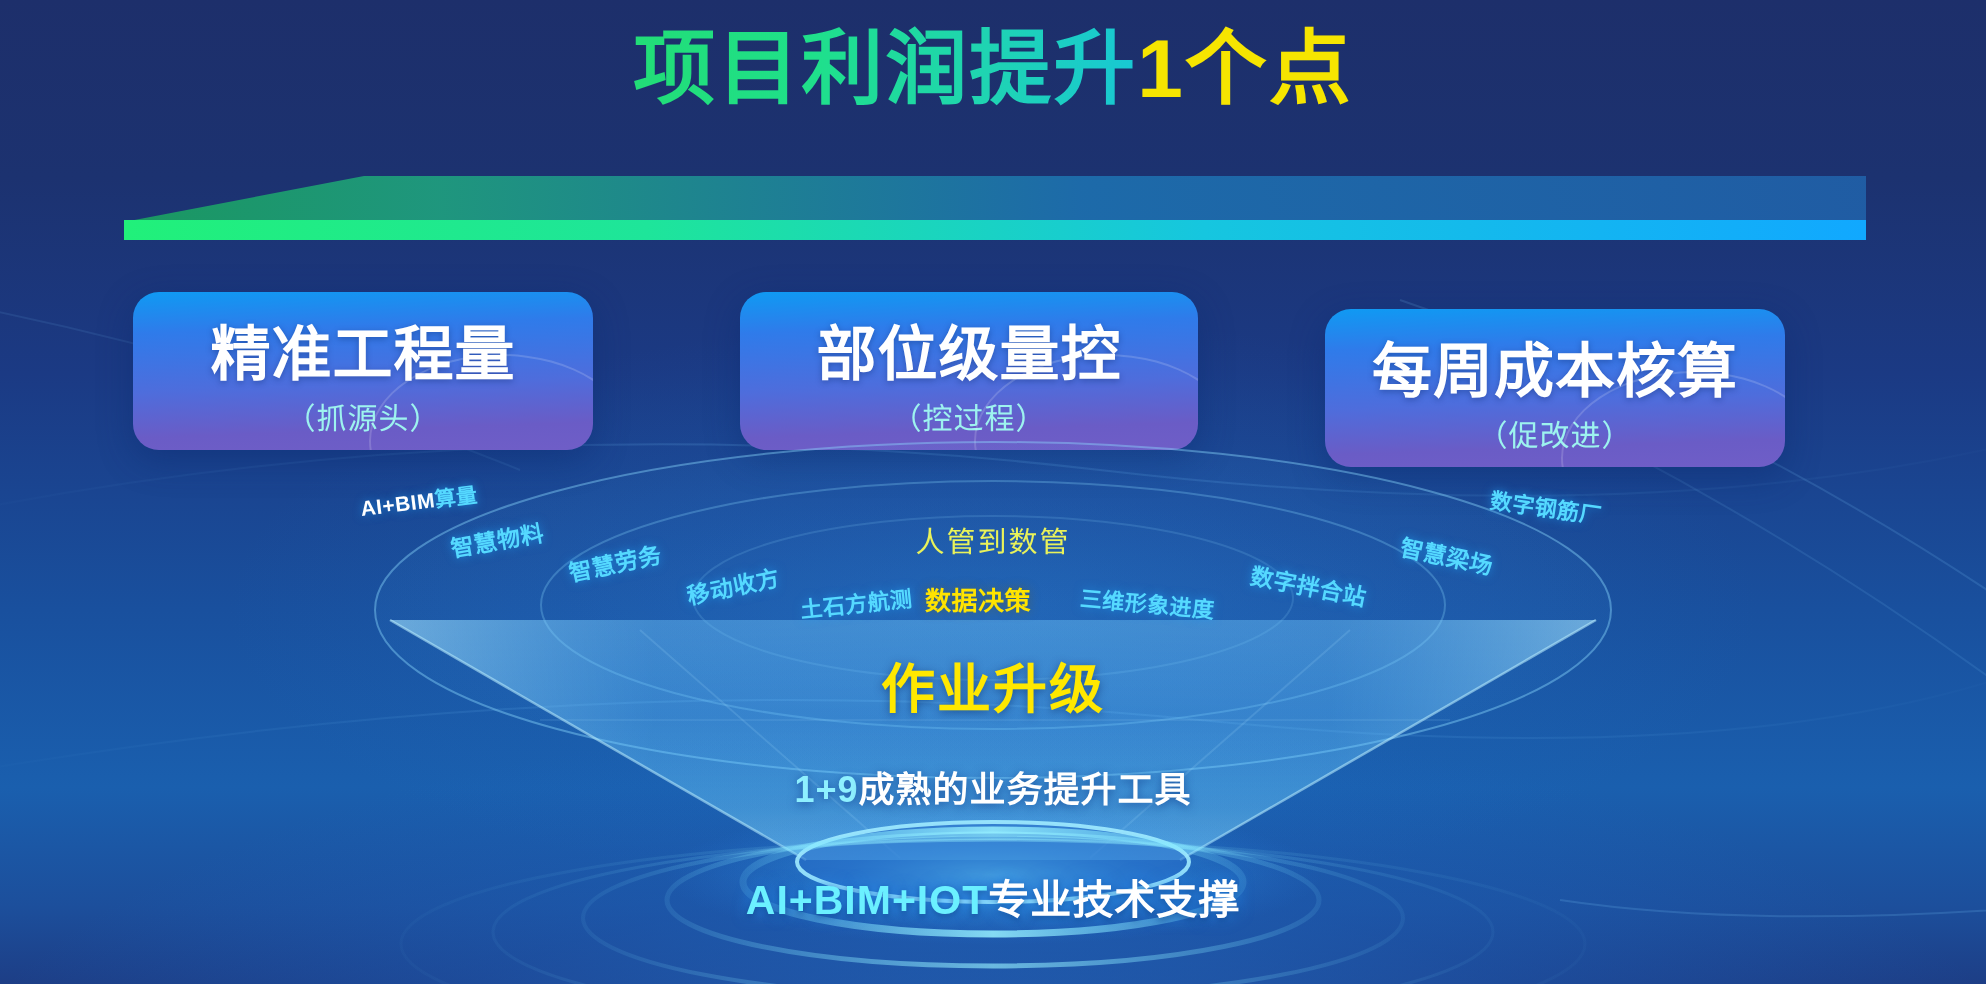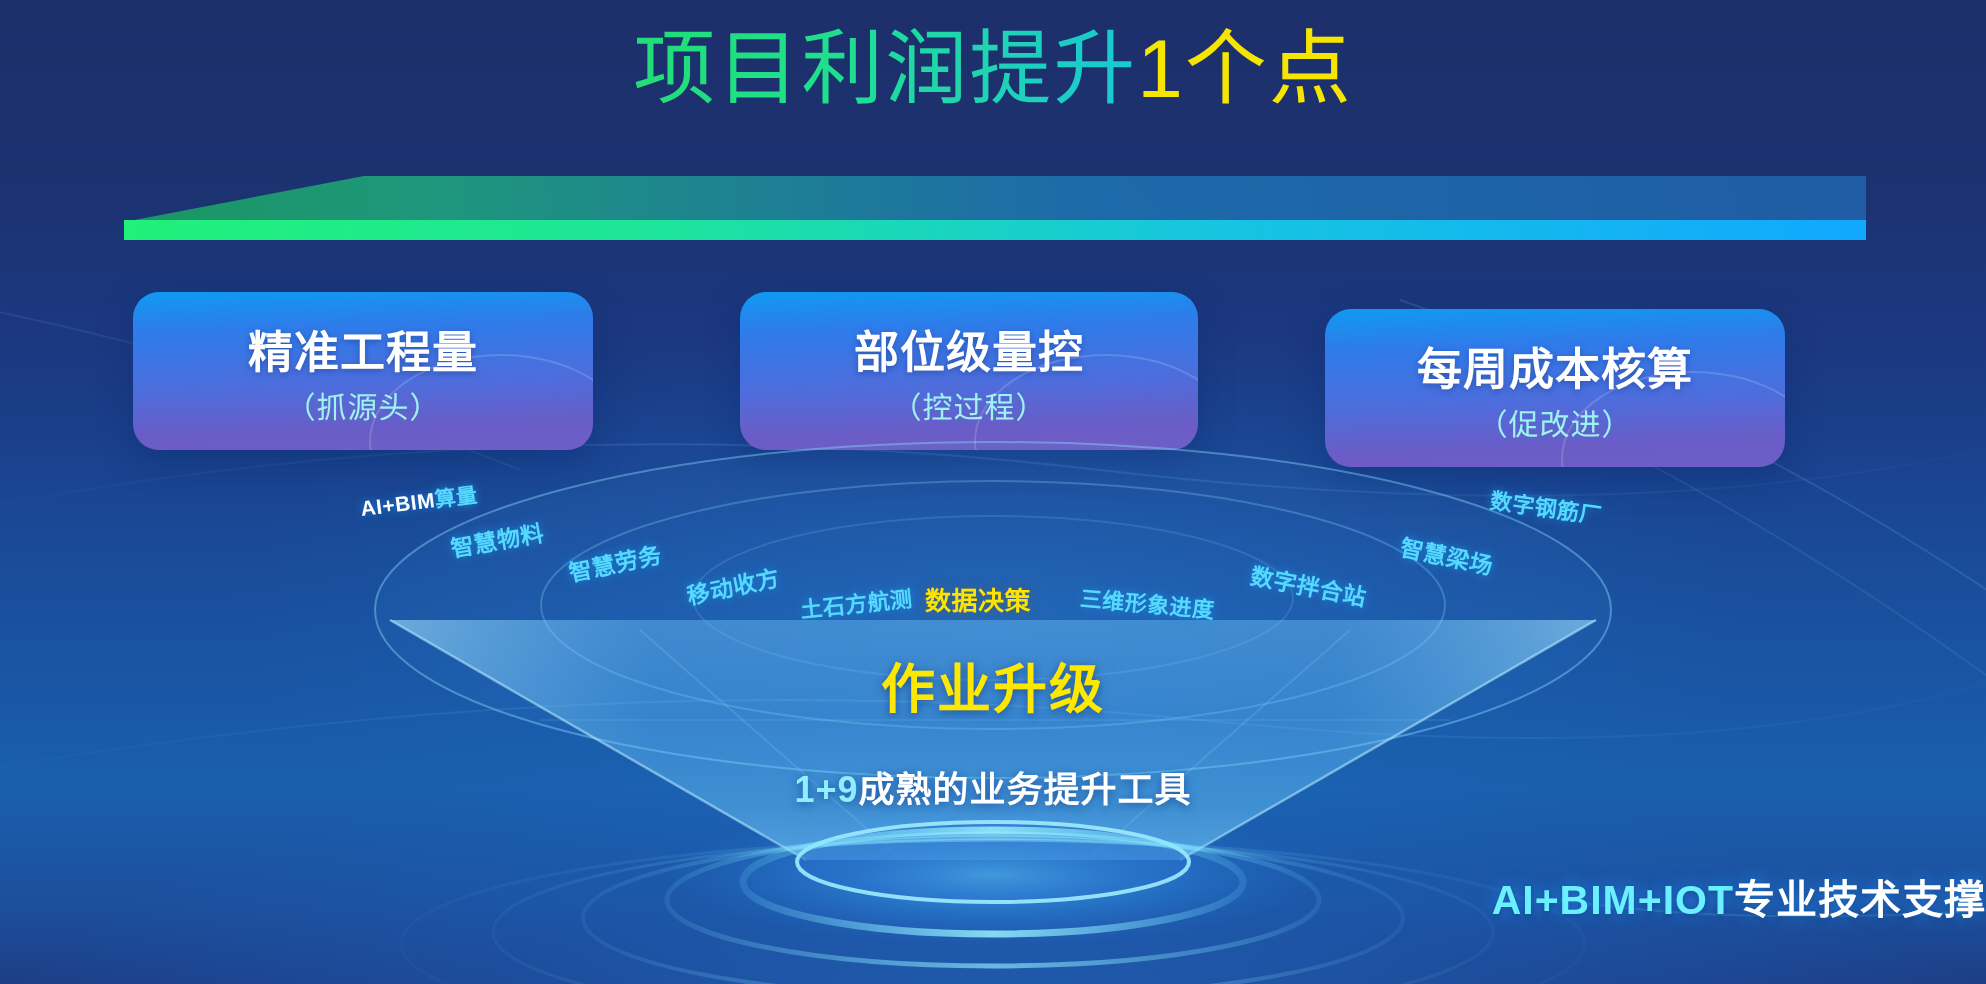--- a/index.html
+++ b/index.html
@@ -16,21 +16,21 @@
       radial-gradient(ellipse 1100px 420px at 50% 62%, rgba(35,120,205,.28) 0%, rgba(30,90,180,0) 70%),
       linear-gradient(180deg,#1d2f6b 0%, #1c3270 18%, #1b3a84 38%, #19509e 62%, #1a5fae 80%, #1c4f9c 92%, #1d3e86 100%);
   }
 
   
   .bgsvg{position:absolute;inset:0;width:1986px;height:984px;pointer-events:none;}
 
   
   .title-wrap{
     position:absolute;left:0;right:0;top:26px;text-align:center;
-    font-size:82px;font-weight:normal;letter-spacing:2px;
+    font-size:82px;font-weight:bold;letter-spacing:2px;
     white-space:nowrap;line-height:1.05;
   }
   .t-green{
     background:linear-gradient(90deg,#22dd77 0%,#1fe08a 35%,#1fd4b2 70%,#18c8d4 100%);
     -webkit-background-clip:text;background-clip:text;color:transparent;
     -webkit-text-fill-color:transparent;
   }
   .t-yellow{color:#f6e500;}
 
   
@@ -46,21 +46,21 @@
     overflow:hidden;
   }
   .card::after{
     content:"";position:absolute;right:-40px;bottom:-78px;width:260px;height:170px;
     border-radius:50%;border:2px solid rgba(255,255,255,.16);
   }
   .card-a{left:133px;width:460px;}
   .card-b{left:740px;width:458px;}
   .card-c{left:1325px;width:460px;margin-top:17px;}
   .card-title{
-    font-size:45px;font-weight:bold;color:#ffffff;letter-spacing:1px;
+    font-size:60px;font-weight:bold;color:#ffffff;letter-spacing:1px;
     text-shadow:0 2px 6px rgba(10,30,90,.35);
   }
   .card-sub{font-size:30px;color:#9df3ef;margin-top:2px;letter-spacing:1px;}
 
   
   .funnel{position:absolute;left:0;top:420px;width:1986px;height:564px;}
 
   
   .tool{
     position:absolute;white-space:nowrap;font-weight:bold;
@@ -71,21 +71,21 @@
   .tool.hl{color:#ffe400;text-shadow:0 0 12px rgba(120,90,0,.45);}
 
   
   .ctr{position:absolute;left:0;width:1986px;text-align:center;white-space:nowrap;}
   .mg-title{top:458px;font-size:46px;font-weight:bold;color:#ffe800;text-shadow:0 2px 8px rgba(0,30,90,.5);letter-spacing:2px;}
   .mg-sub{top:518px;font-size:29px;color:#e9f25a;letter-spacing:2px;}
   .op-title{top:645px;font-size:54px;font-weight:bold;color:#ffe800;text-shadow:0 2px 8px rgba(0,30,90,.5);letter-spacing:2px;}
   .op-sub{top:706px;font-size:29px;color:#f2ec46;letter-spacing:1px;}
   .tools-line{top:760px;font-size:36px;font-weight:bold;color:#ffffff;letter-spacing:1px;text-shadow:0 2px 10px rgba(10,50,130,.6);}
   .tools-line .num{color:#8ef0ff;}
-  .support-line{top:866px;font-size:41px;font-weight:bold;color:#ffffff;letter-spacing:1px;text-shadow:0 0 16px rgba(40,150,255,.8),0 2px 6px rgba(5,30,80,.55);text-align:right;}
+  .support-line{top:866px;font-size:41px;font-weight:bold;color:#ffffff;letter-spacing:1px;text-shadow:0 0 16px rgba(40,150,255,.8),0 2px 6px rgba(5,30,80,.55);}
   .support-line .cy{color:#6bf0ff;}
 </style>
 </head>
 <body>
 
 <div id="stage">
 
   <svg class="bgsvg" viewBox="0 0 1986 984">
     <defs>
       <linearGradient id="arcFade" x1="0" y1="0" x2="1" y2="0">
@@ -198,20 +198,21 @@
       <ellipse cx="993" cy="455" rx="330" ry="70" fill="url(#baseGlow)"></ellipse>
       <ellipse cx="993" cy="442" rx="196" ry="40" fill="rgba(40,110,200,.55)" stroke="rgba(160,235,255,.9)" stroke-width="4"></ellipse>
       <ellipse cx="993" cy="462" rx="250" ry="52" fill="none" stroke="url(#ringG)" stroke-width="7"></ellipse>
       <ellipse cx="993" cy="480" rx="326" ry="66" fill="none" stroke="url(#ringG)" stroke-width="5" opacity=".75"></ellipse>
       <ellipse cx="993" cy="498" rx="410" ry="80" fill="none" stroke="url(#ringG)" stroke-width="4" opacity=".5"></ellipse>
       <ellipse cx="993" cy="512" rx="500" ry="92" fill="none" stroke="url(#ringG)" stroke-width="3" opacity=".34"></ellipse>
       <ellipse cx="993" cy="524" rx="592" ry="104" fill="none" stroke="url(#ringG)" stroke-width="3" opacity=".2"></ellipse>
     </svg>
   </div>
 
+  <div class="ctr mg-sub">人管到数管</div>
 
   <div id="tool-labels">
       <div class="tool" style="left: 360px; top: 485px; font-size: 21px; transform: rotate(-7deg);"><span class="w">AI+BIM</span><span>算量</span></div>
       <div class="tool" style="left: 450px; top: 522px; font-size: 23px; transform: rotate(-10deg);"><span>智慧物料</span></div>
       <div class="tool" style="left: 568px; top: 545px; font-size: 23px; transform: rotate(-12deg);"><span>智慧劳务</span></div>
       <div class="tool" style="left: 686px; top: 568px; font-size: 23px; transform: rotate(-12deg);"><span>移动收方</span></div>
       <div class="tool" style="left: 800px; top: 586px; font-size: 22px; transform: rotate(-6deg);"><span>土石方航测</span></div>
       <div class="tool hl" style="left: 925px; top: 580px; font-size: 26px; transform: rotate(0deg);"><span>数据决策</span></div>
       <div class="tool" style="left: 1080px; top: 586px; font-size: 22px; transform: rotate(5deg);"><span>三维形象进度</span></div>
       <div class="tool" style="left: 1250px; top: 568px; font-size: 23px; transform: rotate(11deg);"><span>数字拌合站</span></div>

